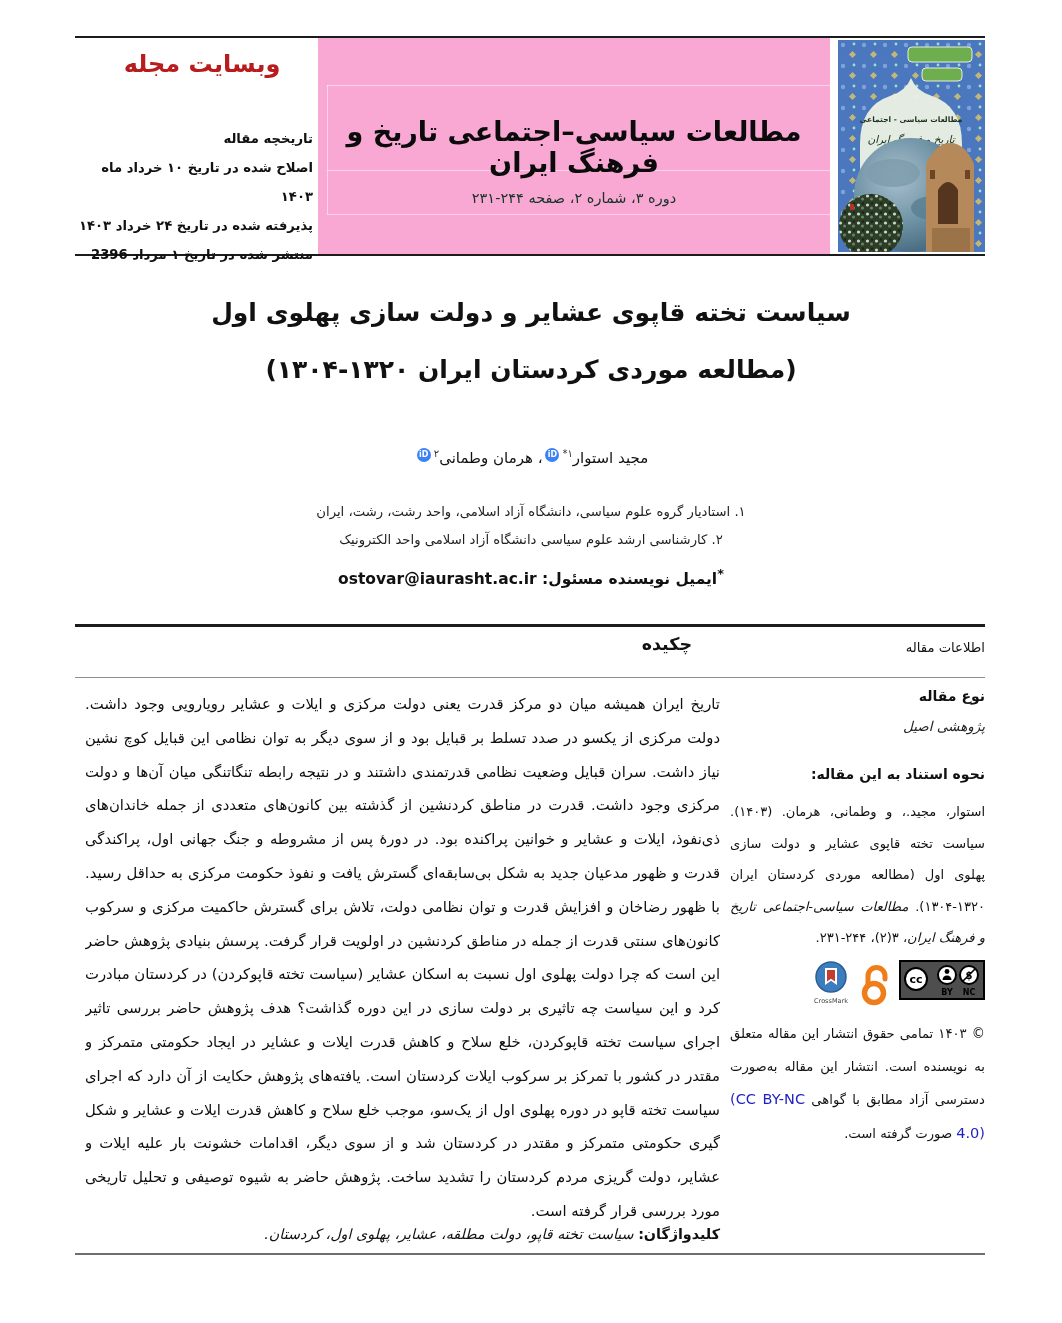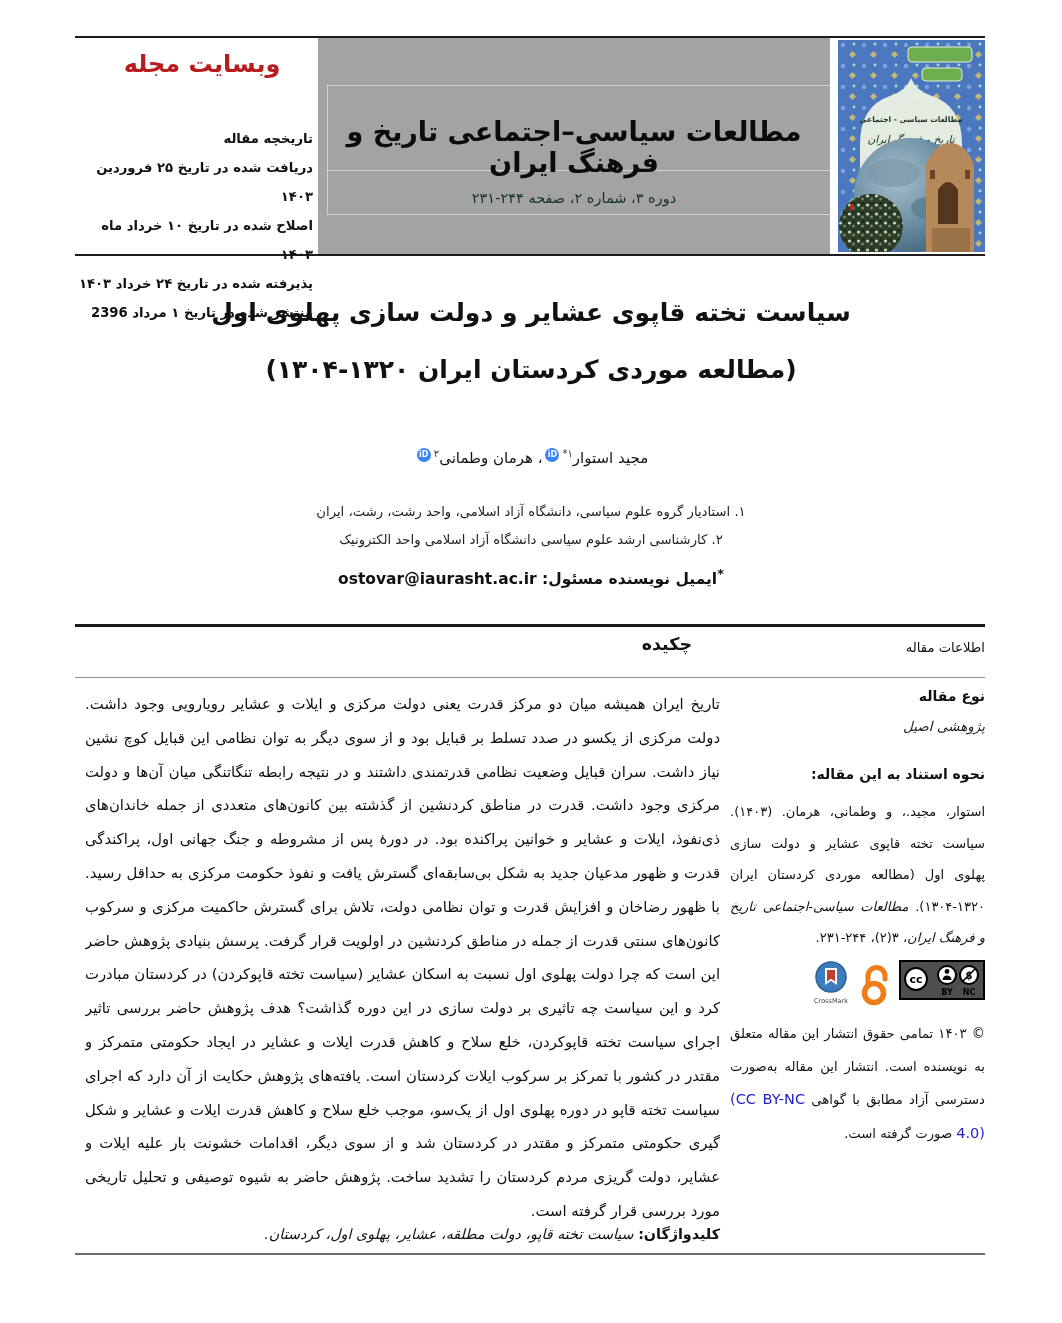--- a/index.html
+++ b/index.html
@@ -5,21 +5,21 @@
   html,body{margin:0;padding:0;background:#ffffff;}
   .page{position:relative;width:1062px;height:1323px;background:#fff;overflow:hidden;
         font-family:"DejaVu Sans",sans-serif;color:#111;}
   .rule{position:absolute;left:75px;width:910px;background:#1c1c1c;}
   .rule.thin{background:#8f8f8f;}
   
   .website{position:absolute;left:112px;top:50px;width:180px;text-align:center;
            color:#b91c1c;font-weight:bold;font-size:24px;cursor:pointer;}
   .history{position:absolute;left:75px;top:124px;width:238px;direction:rtl;text-align:right;
            font-size:13.2px;font-weight:bold;line-height:29px;}
-  .banner{position:absolute;left:318px;top:38px;width:512px;height:216px;background:#a3a3a3;}
+  .banner{position:absolute;left:318px;top:38px;width:512px;height:216px;background:#f9a8d4;}
   .banner .hline{position:absolute;left:9px;right:0;height:1px;background:rgba(255,255,255,.5);}
   .banner .vline{position:absolute;left:9px;width:1px;background:rgba(255,255,255,.5);}
   .banner-title{position:absolute;top:78px;left:0;width:100%;text-align:center;direction:rtl;
                 font-weight:bold;font-size:27px;color:#0b0b0b;}
   .banner-issue{position:absolute;top:152px;left:0;width:100%;text-align:center;direction:rtl;
                 font-size:14.5px;color:#143326;}
   .cover{position:absolute;left:838px;top:40px;width:147px;height:250px;}
   
   .article-title{position:absolute;top:284px;left:0;width:100%;text-align:center;direction:rtl;
                  font-weight:bold;font-size:25px;line-height:57px;}
@@ -63,21 +63,20 @@
 
   <div class="rule" style="top:36px;height:2px;"></div>
   <div class="rule" style="top:254px;height:2px;"></div>
   <div class="rule" style="top:624px;height:3px;"></div>
   <div class="rule thin" style="top:677px;height:1px;"></div>
   <div class="rule" style="top:1253px;height:2px;background:#6e6e6e;"></div>
 
   <div class="website">وبسایت مجله</div>
   <div class="history">
     <div>تاریخچه مقاله</div>
-    <div>دریافت شده در تاریخ ۲۵ فروردین ۱۴۰۳</div>
     <div>اصلاح شده در تاریخ ۱۰ خرداد ماه ۱۴۰۳</div>
     <div>پذیرفته شده در تاریخ ۲۴ خرداد ۱۴۰۳</div>
     <div>منتشر شده در تاریخ ۱ مرداد 2396</div>
   </div>
 
   <div class="banner">
     <div class="hline" style="top:47px;"></div>
     <div class="hline" style="top:132px;"></div>
     <div class="hline" style="top:176px;"></div>
     <div class="vline" style="top:47px;height:129px;"></div>

